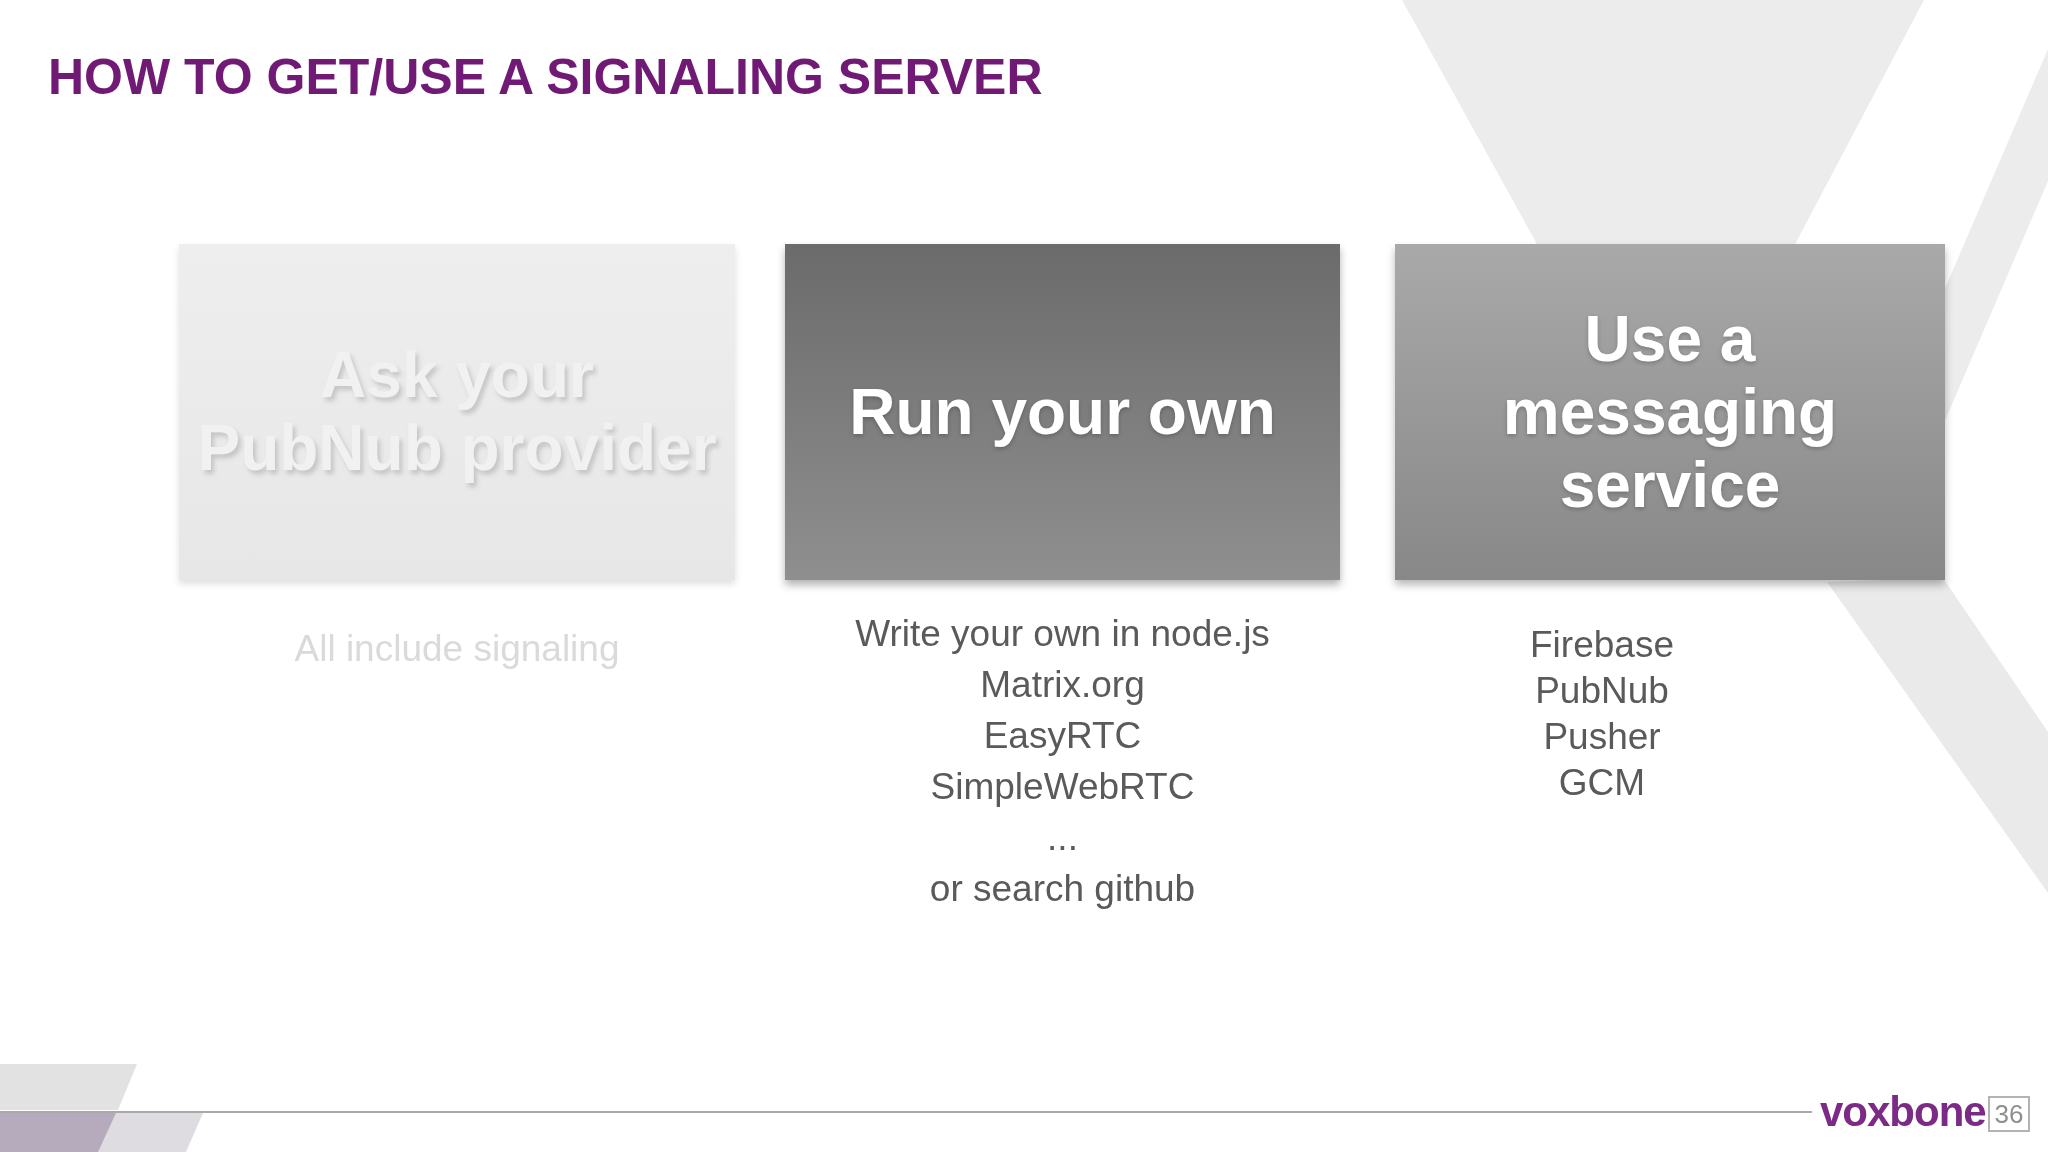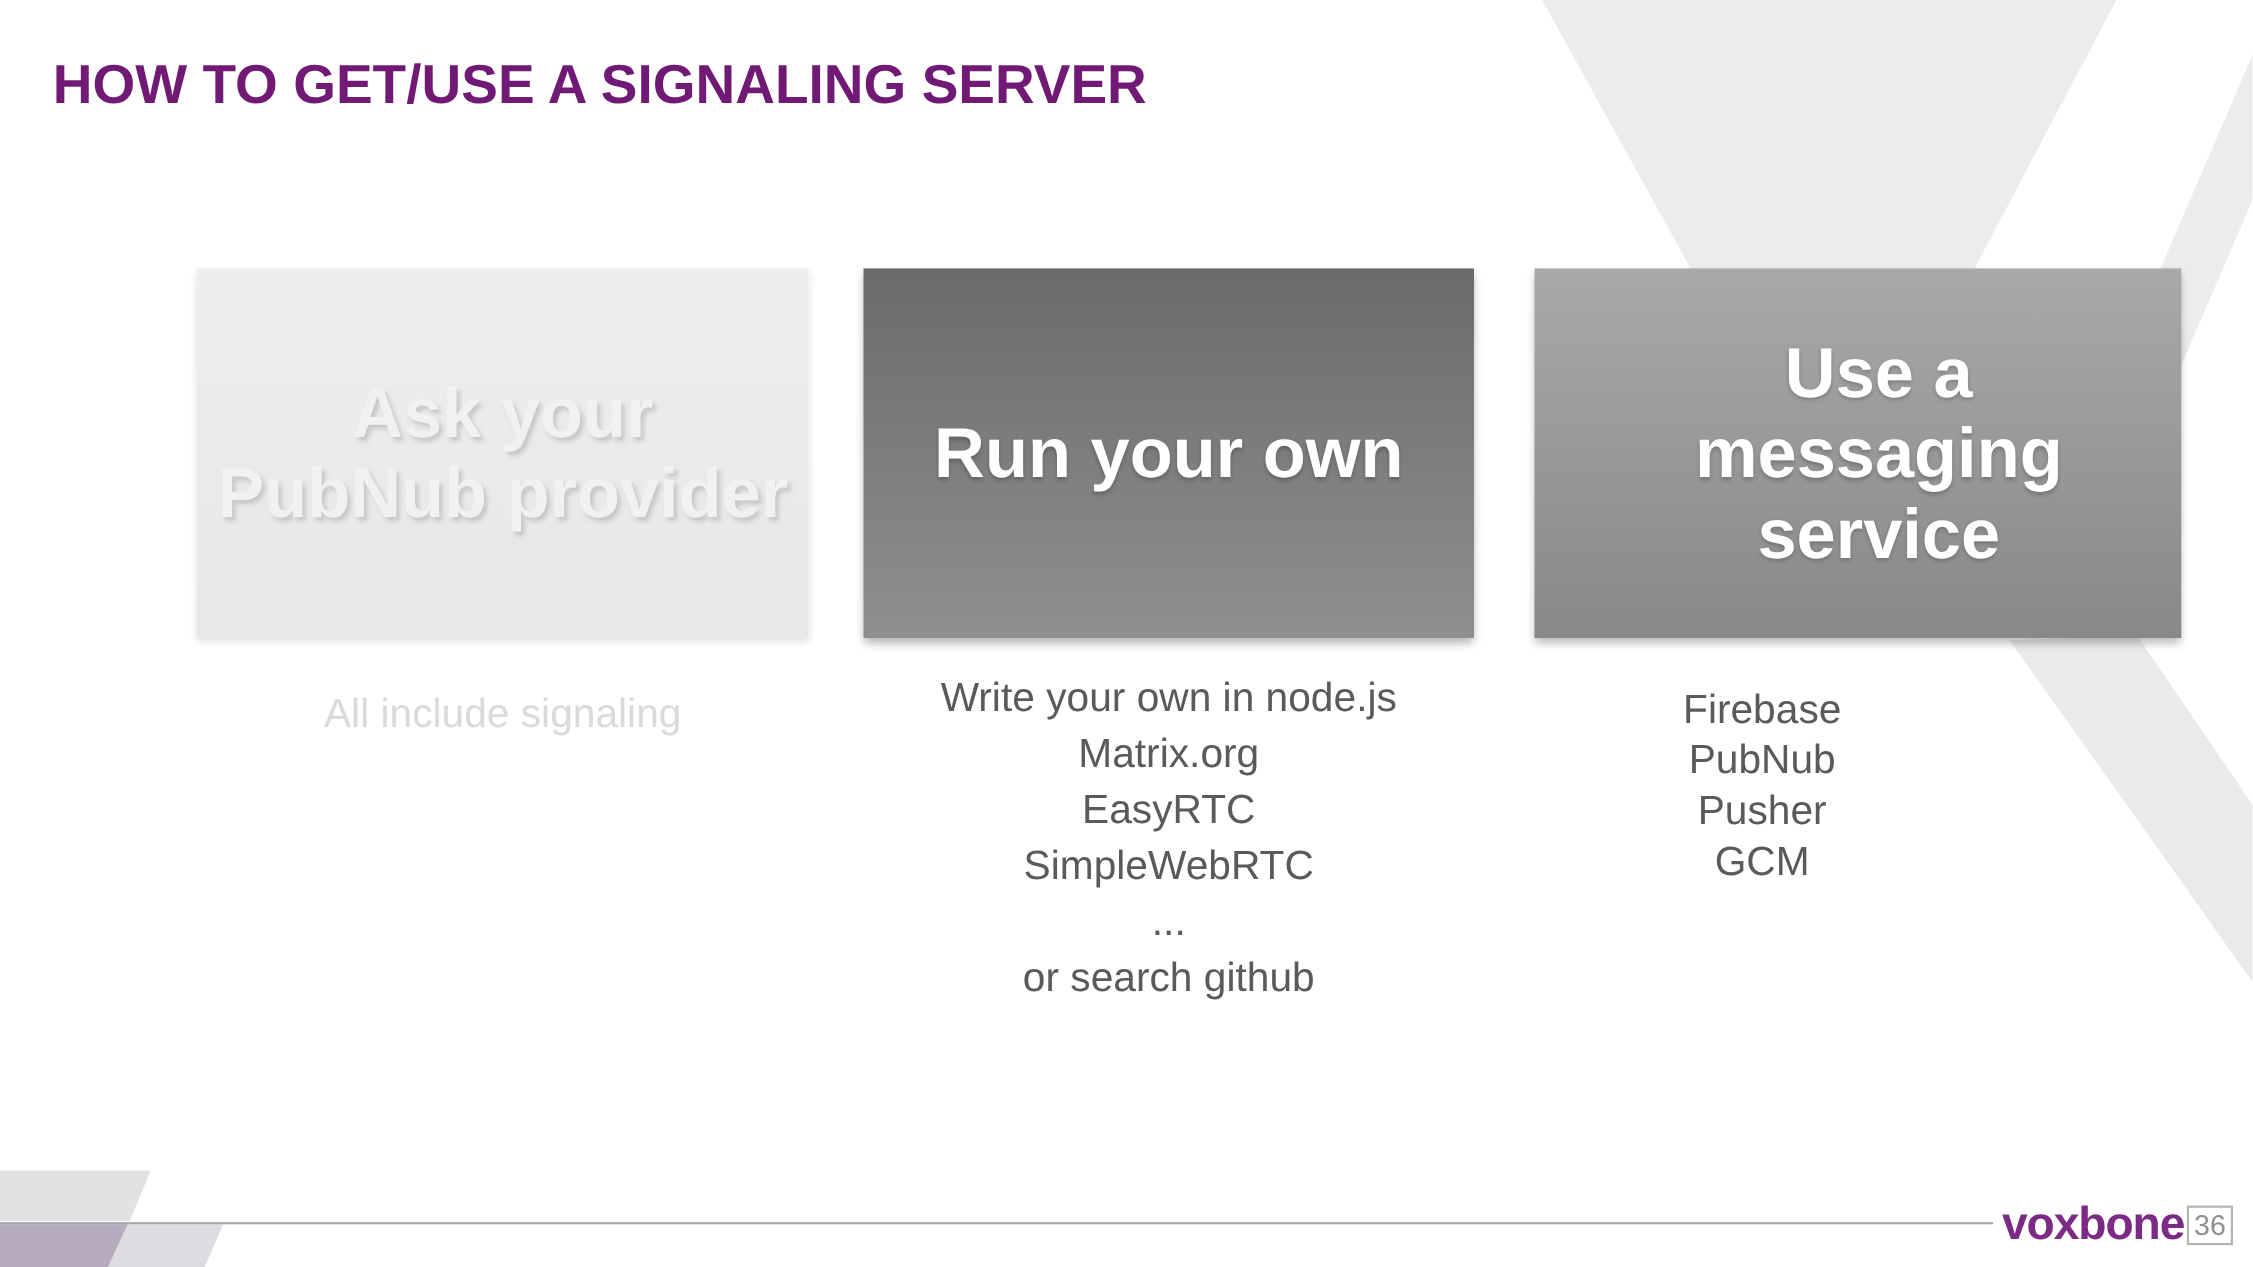--- a/index.html
+++ b/index.html
@@ -64,21 +64,20 @@
     width: 555px;
     background: linear-gradient(#6b6b6b, #8f8f8f);
     box-shadow: 0 5px 8px rgba(0,0,0,0.30);
     text-align: center;
   }
   .card-3 {
     left: 1395px;
     width: 550px;
     background: linear-gradient(#a9a9a9, #888888);
     box-shadow: 0 5px 8px rgba(0,0,0,0.28);
-    padding-left: 38px;
   }
   .card-2 .hline, .card-3 .hline {
     color: #ffffff;
     text-shadow: 0 2px 4px rgba(0,0,0,0.22);
   }
   .notes {
     position: absolute;
     text-align: center;
     color: #5a5a5a;
     font-size: 37px;

